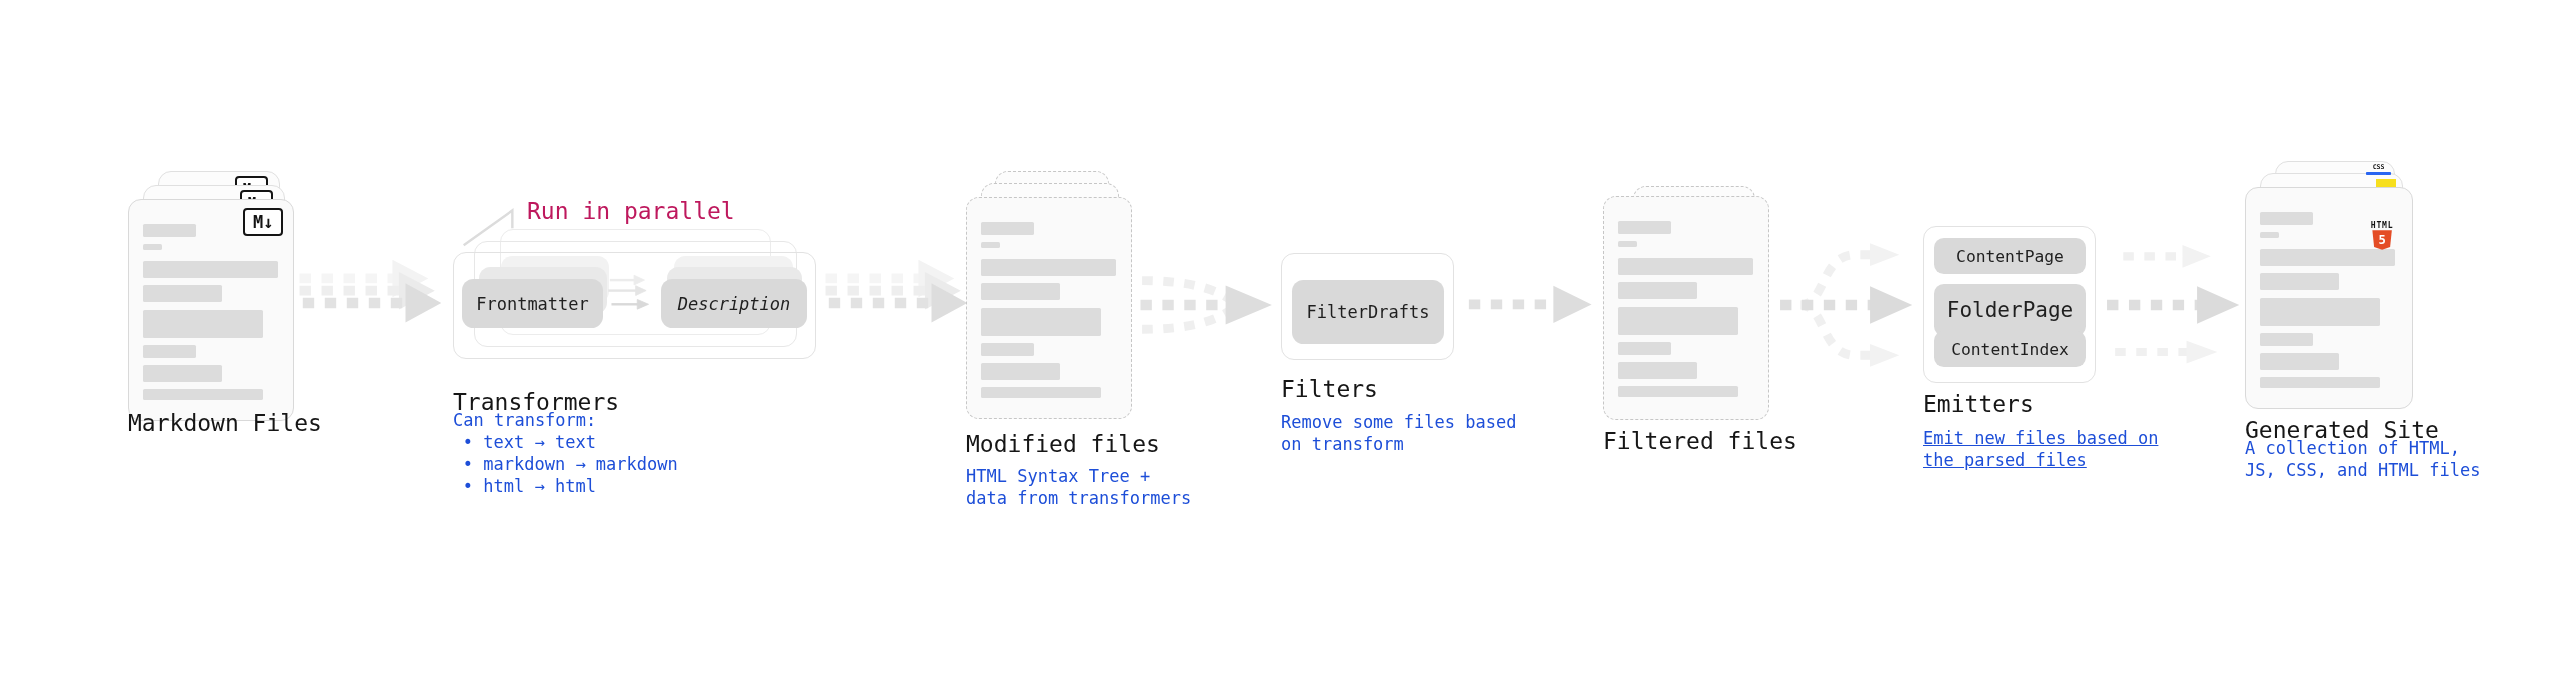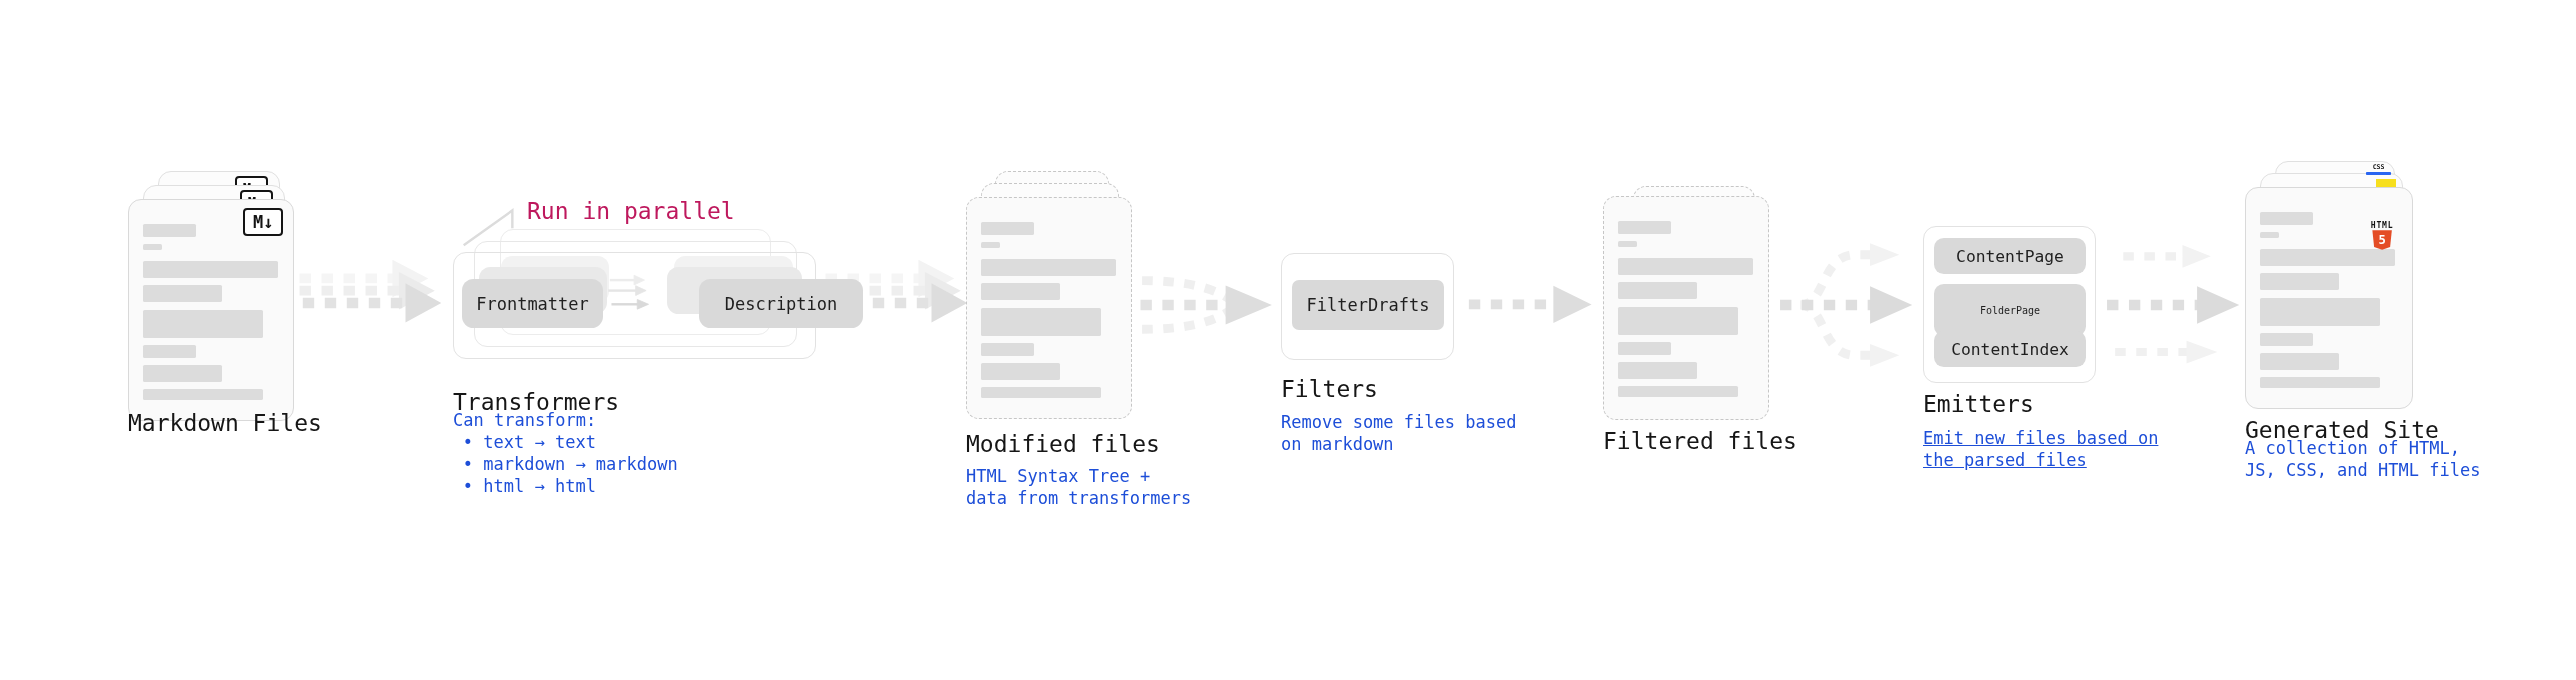--- a/index.html
+++ b/index.html
@@ -113,21 +113,21 @@
       <polyline points="7,52 67,9 67,31" fill="none" stroke="#dcdcdc" stroke-width="3"></polyline>
     </svg>
     <div class="annotation" style="left:527px;top:198px;">Run in parallel</div>
 
     <div class="pill-echo" style="left:501px;top:256px;width:108px;height:47px;background:#f2f2f2;"></div>
     <div class="pill-echo" style="left:479px;top:267px;width:128px;height:47px;background:#e9e9e9;"></div>
     <div class="pill-echo" style="left:674px;top:256px;width:119px;height:47px;background:#f2f2f2;"></div>
     <div class="pill-echo" style="left:667px;top:267px;width:135px;height:47px;background:#e9e9e9;"></div>
 
     <div class="pill" style="left:462px;top:279px;width:141px;height:49px;">Frontmatter</div>
-    <div class="pill" style="left:699px;top:279px;width:164px;height:49px;">Description</div>
+    <div class="pill" style="left:661px;top:279px;width:146px;height:49px;font-style:italic;">Description</div>
 
     <svg class="abs" style="left:605px;top:272px;z-index:7;" width="50" height="42" viewBox="0 0 62 52">
       <g stroke="#ececec" fill="#ececec">
           <line x1="6" y1="10" x2="38" y2="10" stroke-width="3"></line>
           <polygon points="36,4 49,10 36,16"></polygon>
         </g>
       <g stroke="#e5e5e5" fill="#e5e5e5">
           <line x1="4" y1="23" x2="40" y2="23" stroke-width="3"></line>
           <polygon points="38,17 51,23 38,29"></polygon>
         </g>
@@ -185,25 +185,25 @@
 
   <svg class="abs" style="left:1134px;top:244px;" width="146" height="126" viewBox="0 0 180 155">
     <path d="M 10,45 Q 85,45 118,68" fill="none" stroke="#efefef" stroke-width="11" stroke-dasharray="13 13"></path>
     <path d="M 10,105 Q 85,105 118,82" fill="none" stroke="#efefef" stroke-width="11" stroke-dasharray="13 13"></path>
     <line x1="8" y1="75" x2="115" y2="75" stroke="#e2e2e2" stroke-width="13" stroke-dasharray="14 13"></line>
     <polygon points="113,51 170,75 113,99" fill="#dddddd"></polygon>
   </svg>
 
   <div>
     <div class="group-box" style="left:1281px;top:253px;width:173px;height:107px;"></div>
-    <div class="pill" style="left:1292px;top:280px;width:152px;height:50px;border-radius:7px;">FilterDrafts</div>
+    <div class="pill" style="left:1292px;top:280px;width:152px;height:64px;">FilterDrafts</div>
     <div class="stage-label" style="left:1281px;top:377px;">Filters</div>
     <div class="stage-desc" style="left:1281px;top:411px;">
       <div>Remove some files based</div>
-      <div>on markdown</div>
+      <div>on transform</div>
     </div>
   </div>
 
   <svg class="abs" style="left:1459px;top:267px;" width="140" height="78" viewBox="0 0 172 96">
     <line x1="12" y1="46" x2="118" y2="46" stroke="#e0e0e0" stroke-width="12" stroke-dasharray="14 13"></line>
     <polygon points="116,23 163,46 116,69" fill="#dddddd"></polygon>
   </svg>
 
   <div>
     <div class="doc-card dashed back" style="left:1633px;top:186px;width:122px;height:211px;"></div>
@@ -227,21 +227,21 @@
     <polygon points="116,14 152,28 116,42" fill="#f2f2f2"></polygon>
     <path d="M 30,90 C 62,90 55,152 98,152 L 118,152" fill="none" stroke="#f0f0f0" stroke-width="11" stroke-dasharray="13 13"></path>
     <polygon points="116,138 152,152 116,166" fill="#f2f2f2"></polygon>
     <line x1="5" y1="90" x2="118" y2="90" stroke="#dedede" stroke-width="13" stroke-dasharray="14 13"></line>
     <polygon points="116,67 168,90 116,113" fill="#dbdbdb"></polygon>
   </svg>
 
   <div>
     <div class="group-box" style="left:1923px;top:226px;width:173px;height:157px;"></div>
     <div class="pill" style="left:1934px;top:238px;width:152px;height:36px;font-size:16.3px;border-radius:9.8px;">ContentPage</div>
-    <div class="pill" style="left:1934px;top:284px;width:152px;height:52px;font-size:10px;border-radius:9.8px;">FolderPage</div>
+    <div class="pill" style="left:1934px;top:284px;width:152px;height:52px;font-size:21px;border-radius:9.8px;">FolderPage</div>
     <div class="pill" style="left:1934px;top:331px;width:152px;height:36px;font-size:16.3px;border-radius:9.8px;">ContentIndex</div>
     <div class="stage-label" style="left:1923px;top:392px;">Emitters</div>
     <div class="stage-desc" style="left:1923px;top:427px;text-decoration:underline;">
       <div>Emit new files based on</div>
       <div>the parsed files</div>
     </div>
   </div>
 
   <svg class="abs" style="left:2103px;top:236px;" width="146" height="138" viewBox="0 0 180 170">
     <line x1="25" y1="25" x2="100" y2="25" stroke="#f0f0f0" stroke-width="10" stroke-dasharray="13 13"></line>

